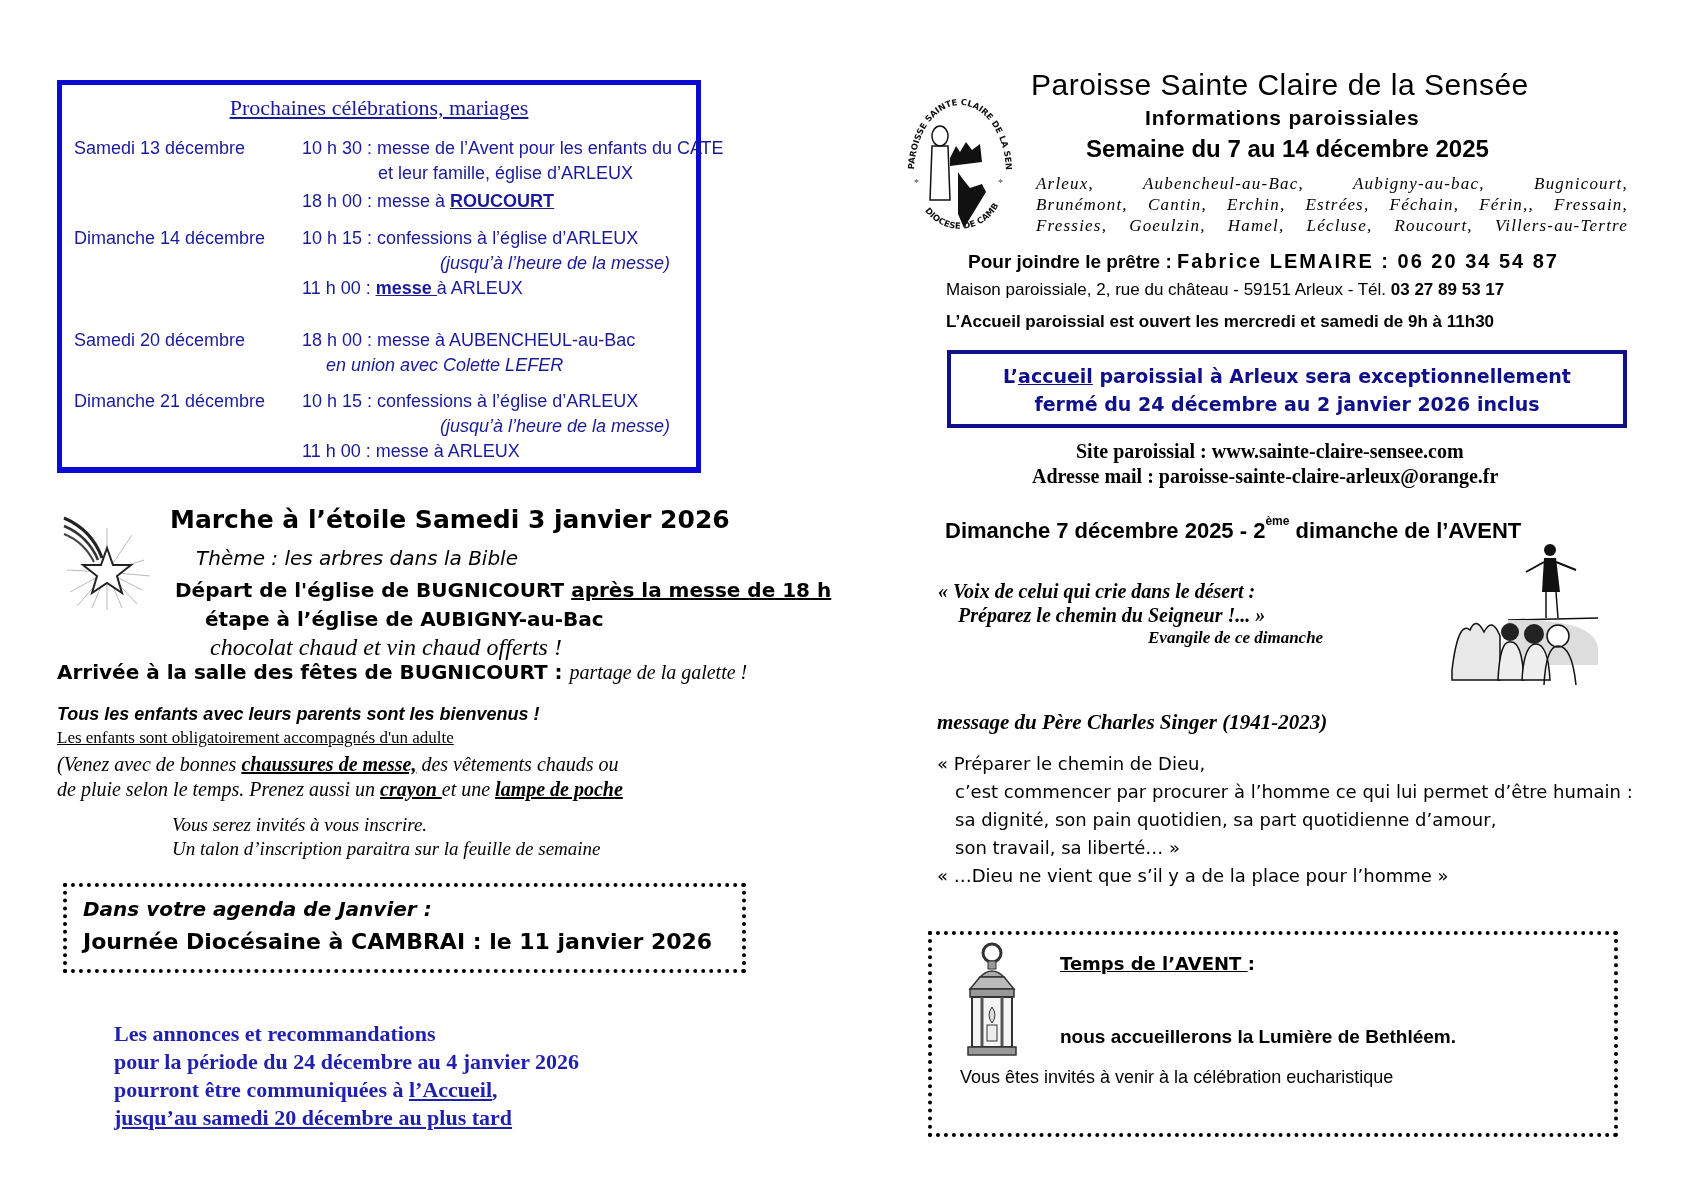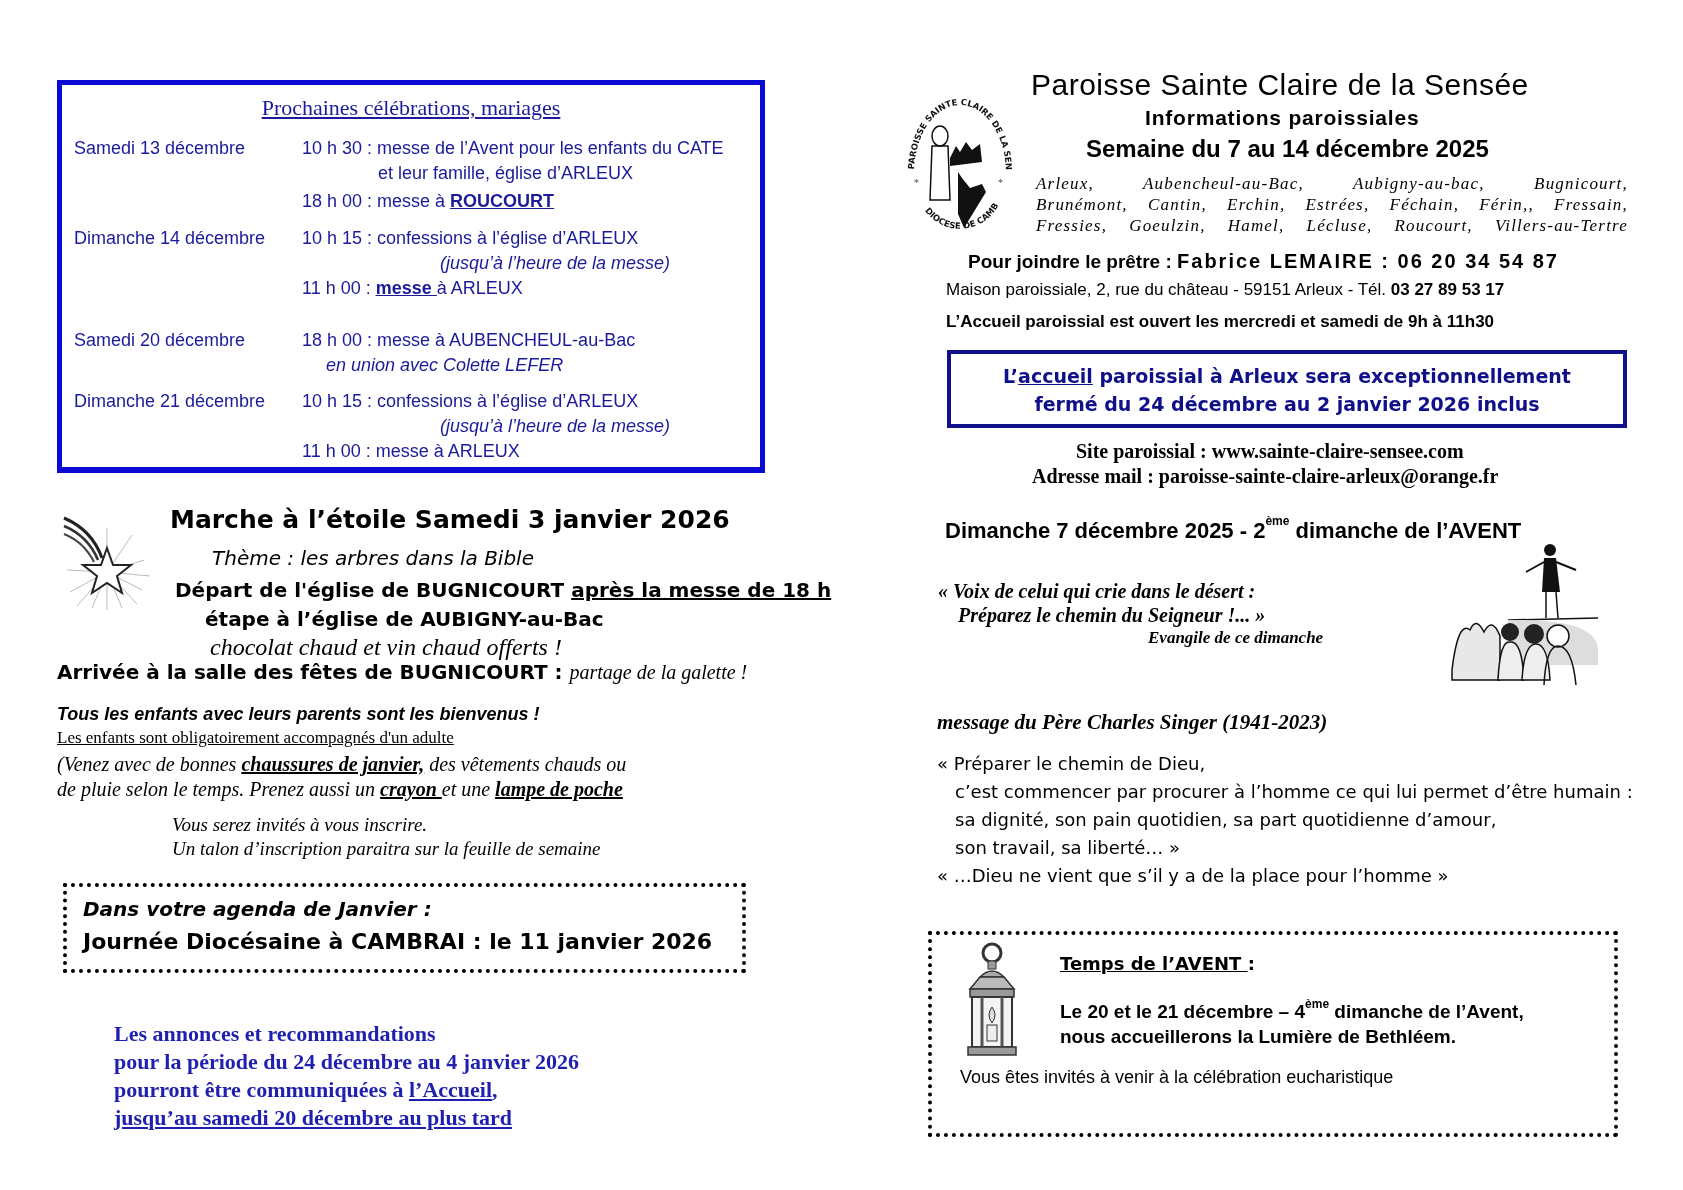--- a/index.html
+++ b/index.html
@@ -5,21 +5,21 @@
   html, body { margin: 0; padding: 0; background: #ffffff; }
   body { width: 1683px; height: 1190px; position: relative; overflow: hidden; color: #000; }
   .abs { position: absolute; }
   .sans { font-family: "Liberation Sans", "DejaVu Sans", sans-serif; }
   .serif { font-family: "Liberation Serif", "DejaVu Serif", serif; }
   .comic { font-family: "DejaVu Sans", sans-serif; }
   .calibri { font-family: "Liberation Sans", "DejaVu Sans", sans-serif; }
 
   
   .celeb-box {
-    left: 57px; top: 80px; width: 708px; height: 393px;
+    left: 57px; top: 80px; width: 644px; height: 393px;
     border: 5px solid #0a0ad2; border-bottom-width: 6px; box-sizing: border-box;
     color: #1a1a9a;
     padding-left: 12px;
   }
   .celeb-title {
     left: 0; right: 0; top: 10px; text-align: center;
     font-size: 22px; color: #1a1a9a; text-decoration: underline;
   }
   .celeb-day { font-size: 18px; color: #1a1a9a; }
   .celeb-line { font-size: 18px; color: #1a1a9a; white-space: nowrap; }
@@ -106,34 +106,34 @@
         <line x1="45" y1="62" x2="75" y2="94"></line>
     </g>
     <path d="M2 8 Q30 20 40 48" stroke="#222" stroke-width="3" fill="none"></path>
     <path d="M2 16 Q26 26 36 50" stroke="#333" stroke-width="2.5" fill="none"></path>
     <path d="M2 24 Q22 32 32 52" stroke="#444" stroke-width="2" fill="none"></path>
     <polygon points="45,38 51,55 69,55 55,66 60,83 45,73 30,83 35,66 21,55 39,55" fill="#fff" stroke="#222" stroke-width="2"></polygon>
   </svg>
 </div>
 
 <div class="abs comic marche-title" style="left:170px; top:505px;">Marche à l’étoile  Samedi 3 janvier 2026</div>
-<div class="abs comic comic-text" style="left:212px; top:546px; font-style:italic;">Thème : les arbres dans la Bible</div>
+<div class="abs comic comic-text" style="left:196px; top:546px; font-style:italic;">Thème : les arbres dans la Bible</div>
 <div class="abs comic comic-bold" style="left:175px; top:578px;">
   <span>Départ de l'église de BUGNICOURT </span><u>après la messe de 18 h</u>
 </div>
 <div class="abs comic comic-bold" style="left:205px; top:607px;">étape à l’église de AUBIGNY-au-Bac</div>
 <div class="abs serif serif-ital-bold" style="left:162px; top:634px;">chocolat chaud et vin chaud offerts !</div>
 <div class="abs comic comic-bold" style="left:57px; top:660px;">
   <span>Arrivée à la salle des fêtes de BUGNICOURT : </span><span class="serif" style="font-style:italic; font-weight:normal;">partage de la galette !</span>
 </div>
 
 <div class="abs sans" style="left:57px; top:704px; font-size:18px; font-weight:bold; font-style:italic;">Tous les enfants avec leurs parents sont les bienvenus !</div>
 <div class="abs serif" style="left:57px; top:728px; font-size:17px; text-decoration:underline;">Les enfants sont obligatoirement accompagnés d'un adulte</div>
 <div class="abs serif" style="left:57px; top:753px; font-size:20px; font-style:italic; white-space:nowrap;">
-  <span>(Venez avec de bonnes </span><u><b>chaussures de janvier,</b></u><span> des vêtements chauds ou</span>
+  <span>(Venez avec de bonnes </span><u><b>chaussures de messe,</b></u><span> des vêtements chauds ou</span>
 </div>
 <div class="abs serif" style="left:57px; top:778px; font-size:20px; font-style:italic; white-space:nowrap;">
   <span>de pluie selon le temps.  Prenez aussi un </span><u><b>crayon </b></u><span>et une </span><u><b>lampe de poche</b></u>
 </div>
 <div class="abs serif" style="left:172px; top:814px; font-size:19px; font-style:italic;">Vous serez invités à vous inscrire.</div>
 <div class="abs serif" style="left:172px; top:838px; font-size:19px; font-style:italic;">Un talon d’inscription paraitra sur la feuille de semaine</div>
 
 <div class="abs agenda-box">
   <div class="abs comic" style="left:16px; top:10px; font-size:20px; font-weight:bold; font-style:italic;">Dans votre agenda de Janvier :</div>
   <div class="abs comic" style="left:16px; top:42px; font-size:22px; font-weight:bold;">Journée Diocésaine à CAMBRAI : le 11 janvier 2026</div>
@@ -238,18 +238,15 @@
       <line x1="20" y1="56" x2="20" y2="106" stroke="#555" stroke-width="3"></line>
       <line x1="40" y1="56" x2="40" y2="106" stroke="#555" stroke-width="3"></line>
       <path d="M30 66 Q36 74 30 82 Q24 74 30 66 Z" fill="#ddd" stroke="#333"></path>
       <rect x="25" y="84" width="10" height="16" fill="#eee" stroke="#333"></rect>
       <rect x="6" y="106" width="48" height="8" fill="#999" stroke="#333" stroke-width="1.5"></rect>
     </svg>
   </div>
   <div class="abs comic" style="left:128px; top:18px; font-size:18px; font-weight:bold; white-space:nowrap;">
     <u>Temps de l’AVENT </u><span>:</span>
   </div>
-  <div class="abs sans" style="left:128px; top:66px; font-size:19px; font-weight:bold; white-space:nowrap;">
-    <span>Le 20 et le 21 décembre – 4</span><sup>ème</sup><span> dimanche de l’Avent,</span>
-  </div>
   <div class="abs sans" style="left:128px; top:91px; font-size:19px; font-weight:bold;">nous accueillerons la Lumière de Bethléem.</div>
   <div class="abs sans" style="left:28px; top:132px; font-size:18px;">Vous êtes invités à venir à la célébration eucharistique</div>
 </div>
 
 </body></html>

